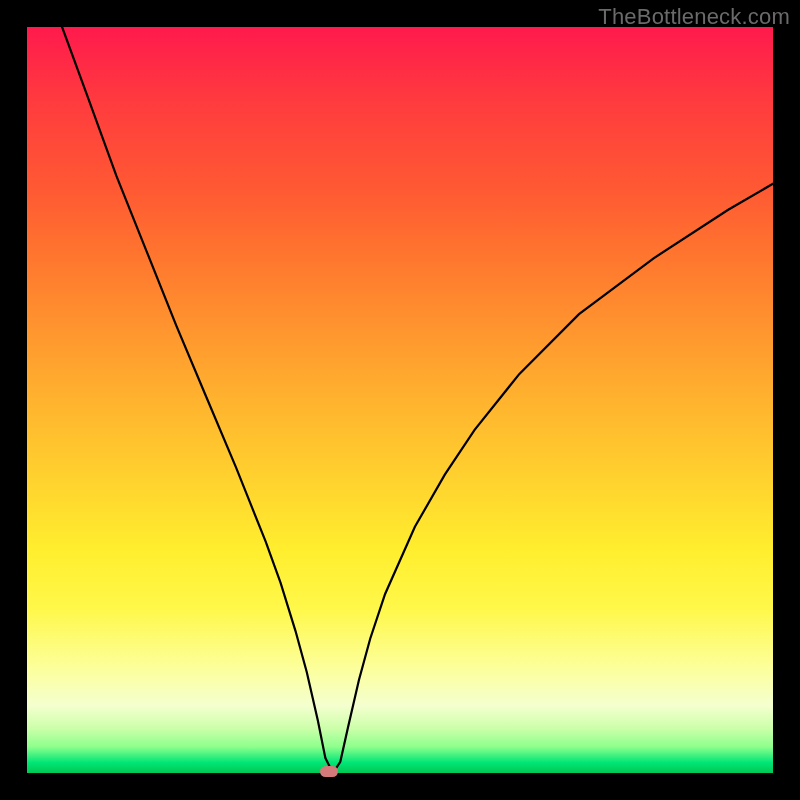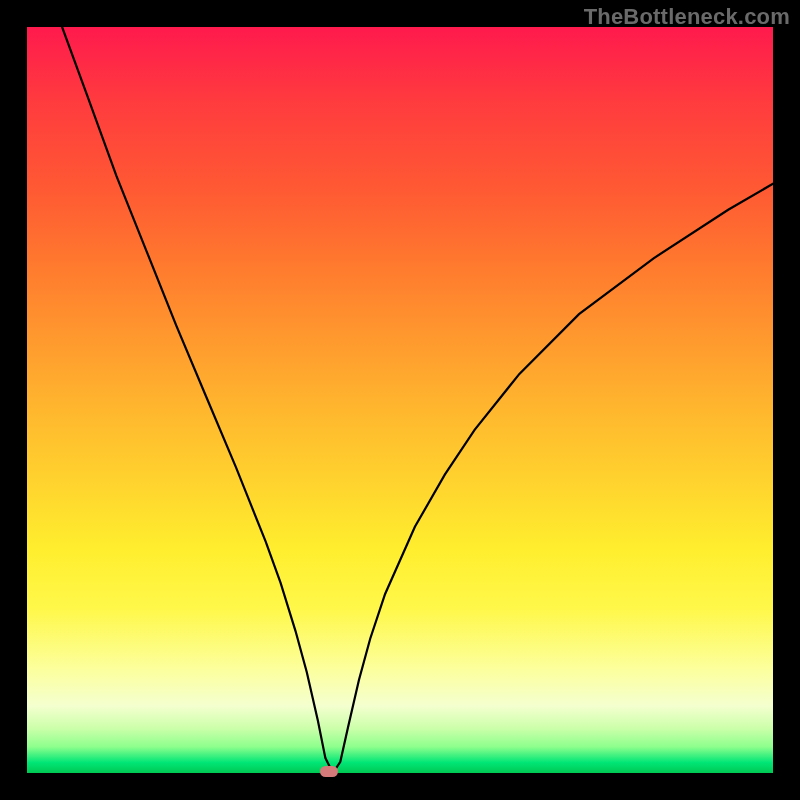--- a/index.html
+++ b/index.html
@@ -54,21 +54,21 @@
     top: 0;
     width: 746px;
     height: 746px;
   }
   .watermark {
     position: absolute;
     top: 4px;
     right: 10px;
     color: #6a6a6a;
     font-size: 22px;
-    font-weight: 700;
+    font-weight: 400;
     letter-spacing: 0.2px;
     user-select: none;
   }
 </style>
 </head>
 <body>
 
 <div class="frame">
   <div class="plot">
 

